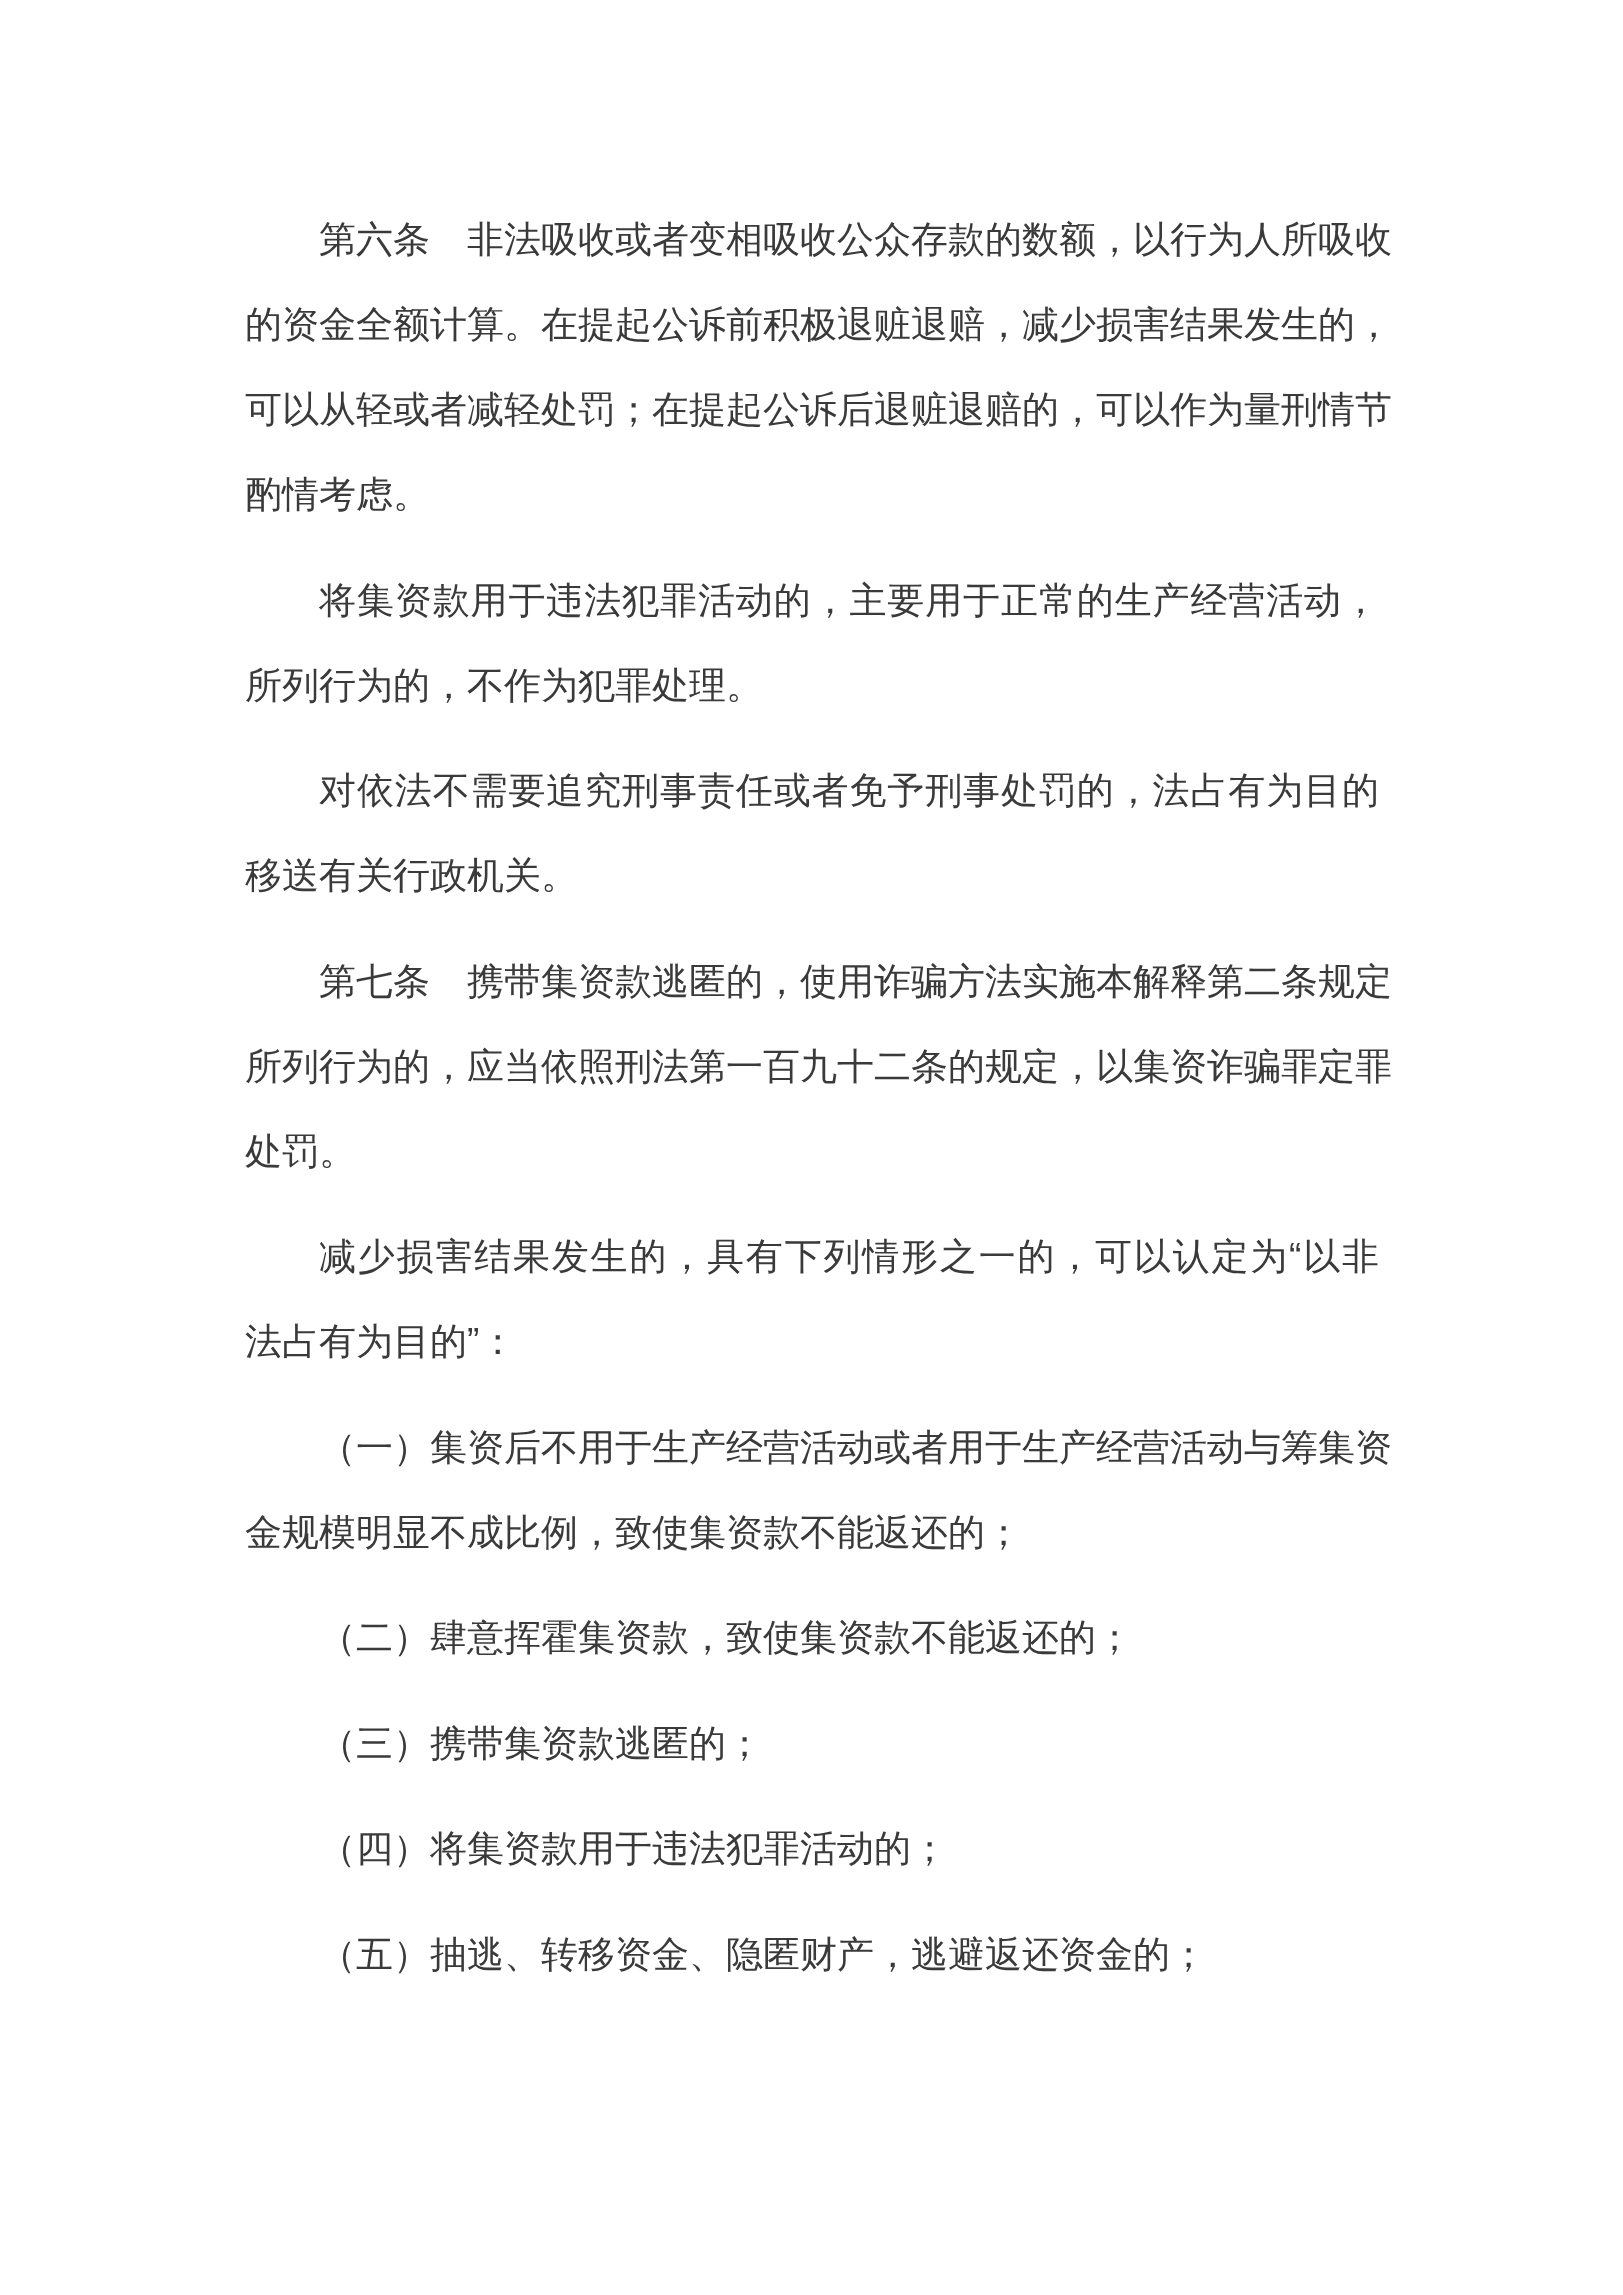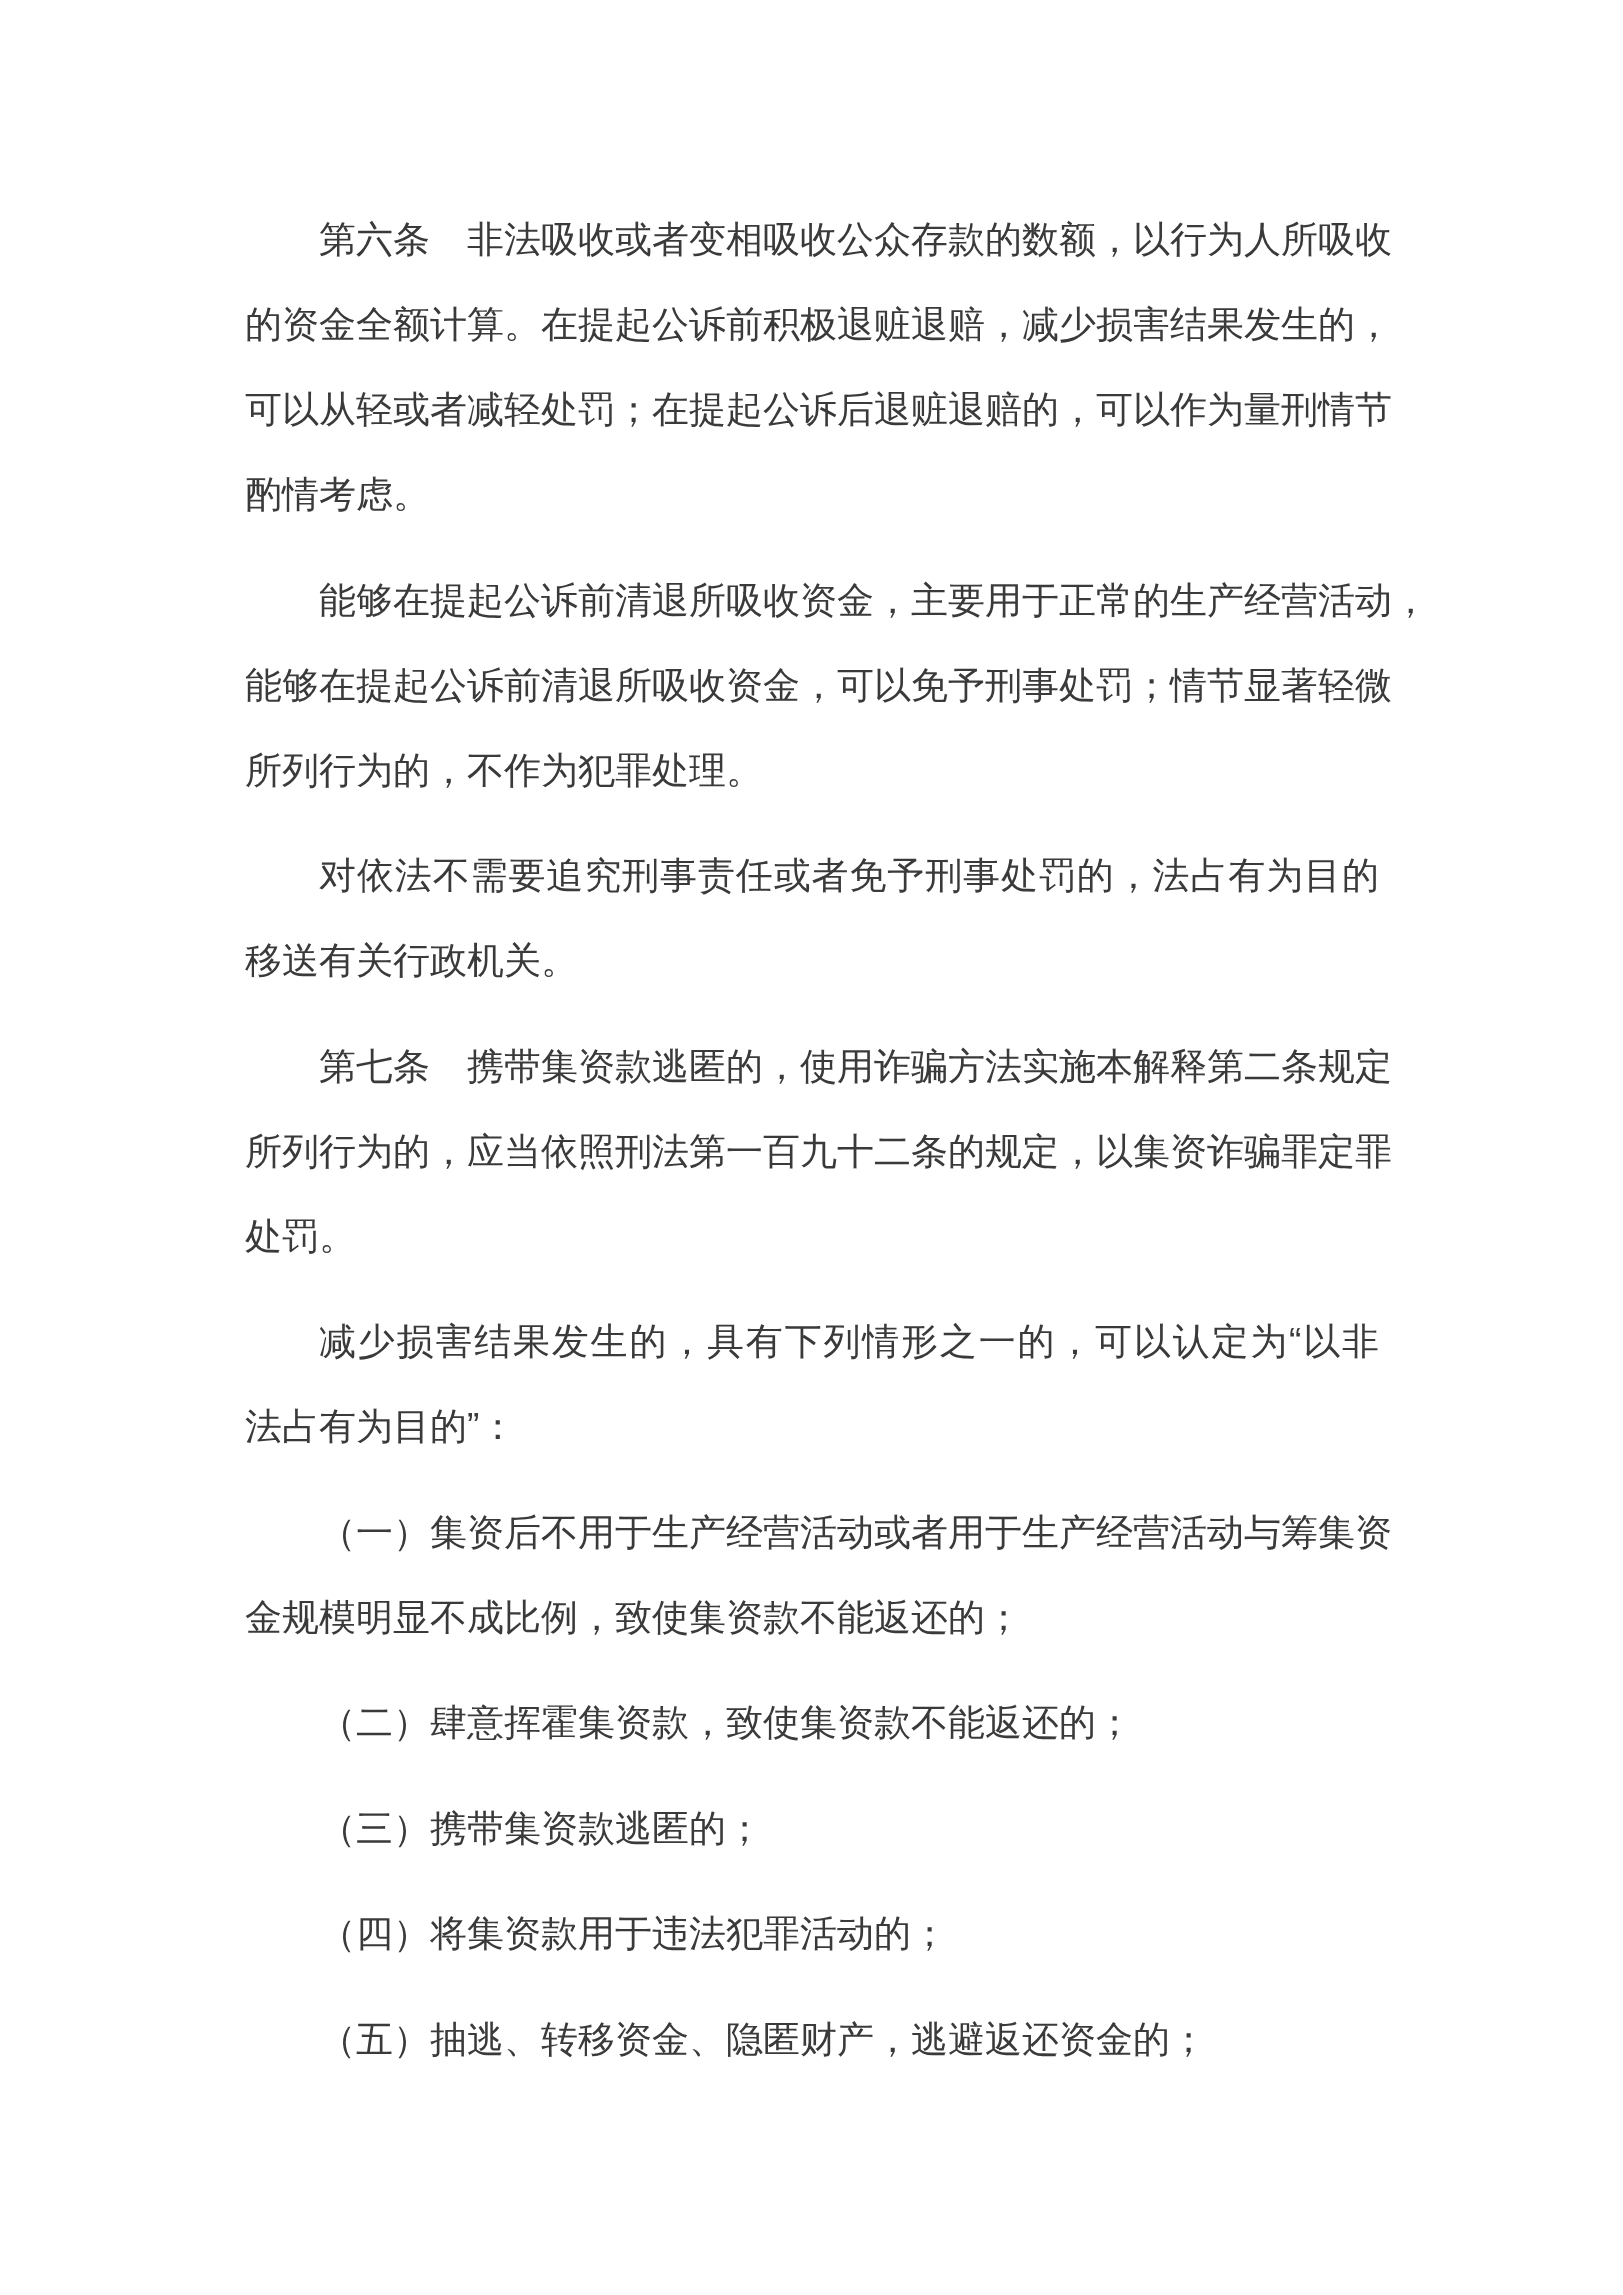--- a/index.html
+++ b/index.html
@@ -47,22 +47,21 @@
   <div class="content">
 
     <div class="para">
       <div class="line first">第六条　非法吸收或者变相吸收公众存款的数额，以行为人所吸收</div>
       <div class="line">的资金全额计算。在提起公诉前积极退赃退赔，减少损害结果发生的，</div>
       <div class="line">可以从轻或者减轻处罚；在提起公诉后退赃退赔的，可以作为量刑情节</div>
       <div class="line last">酌情考虑。</div>
     </div>
 
     <div class="para">
-      <div class="line first">能够在提起公诉前清退所吸收资金，主要用于正常的生产经营活动，</div>
-      <div class="line">能够在提起公诉前清退所吸收资金，可以免予刑事处罚；情节显著轻微</div>
+      <div class="line first">将集资款用于违法犯罪活动的，主要用于正常的生产经营活动，</div>
       <div class="line last">所列行为的，不作为犯罪处理。</div>
     </div>
 
     <div class="para">
       <div class="line first">对依法不需要追究刑事责任或者免予刑事处罚的，法占有为目的</div>
       <div class="line last">移送有关行政机关。</div>
     </div>
 
     <div class="para">
       <div class="line first">第七条　携带集资款逃匿的，使用诈骗方法实施本解释第二条规定</div>

